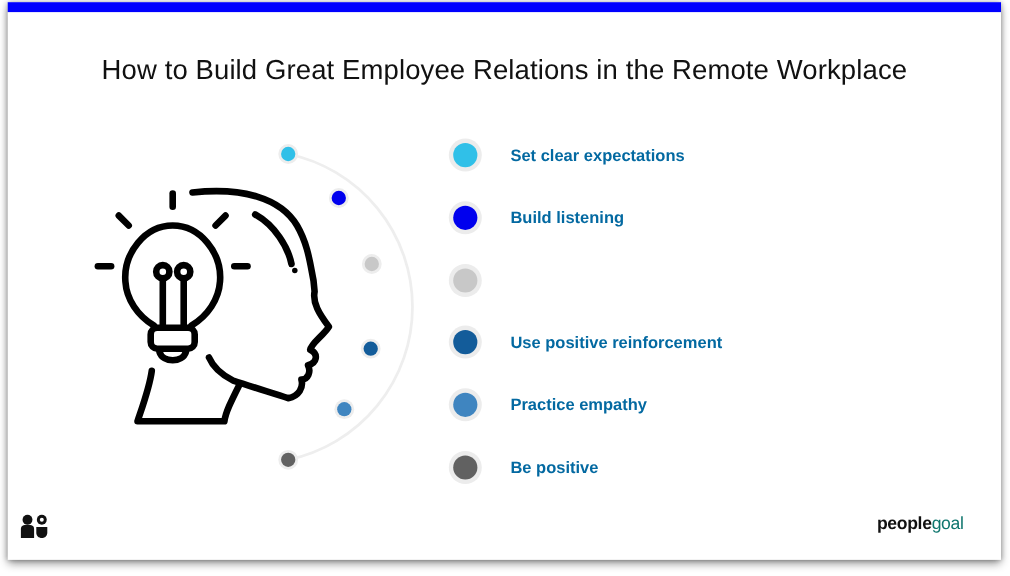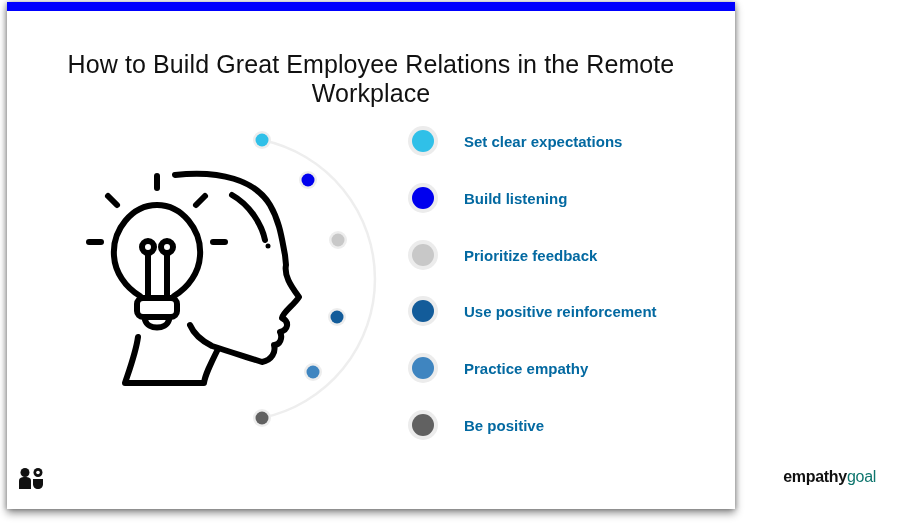--- a/index.html
+++ b/index.html
@@ -1,21 +1,21 @@
 <!DOCTYPE html>
 <html><head>
 <meta charset="utf-8">
 <style>
   html, body { margin: 0; padding: 0; }
   body {
     width: 918px; height: 524px; background: #ffffff; position: relative; overflow: hidden;
     font-family: "Liberation Sans", "DejaVu Sans", sans-serif;
   }
   .card {
-    position: absolute; left: 7px; top: 2px; width: 728px; height: 507px;
+    position: absolute; left: 7px; top: 2px; width: 903px; height: 507px;
     background: #ffffff;
     box-shadow: 0 4px 8px rgba(0,0,0,0.45), 2px 0 4px rgba(0,0,0,0.15), -2px 0 4px rgba(0,0,0,0.15);
   }
   .topbar {
     position: absolute; left: 0; top: 0; width: 100%; height: 9px; background: #0000ff;
   }
   .title {
     position: absolute; left: 0; top: 48px; width: 100%; text-align: center;
     font-size: 25px; color: #111111; letter-spacing: 0.1px; font-weight: normal;
   }
@@ -106,21 +106,20 @@
   <div class="item" style="top:57px;">
     <div class="bullet">
         <div class="inner" style="background:#0000ee"></div>
       </div>
     <span class="item-label">Build listening</span>
   </div>
   <div class="item" style="top:114px;">
     <div class="bullet">
         <div class="inner" style="background:#c8c8c8"></div>
       </div>
-    <span class="item-label">Prioritize feedback</span>
   </div>
   <div class="item" style="top:170px;text-align:right;">
     <div class="bullet">
         <div class="inner" style="background:#135c9a"></div>
       </div>
     <span class="item-label">Use positive reinforcement</span>
   </div>
   <div class="item" style="top:227px;">
     <div class="bullet">
         <div class="inner" style="background:#3f85c0"></div>
@@ -137,14 +136,14 @@
 
 <svg class="footer-logo-icon" width="30" height="24" viewBox="0 0 30 24">
   <circle cx="8" cy="5.5" r="4.5" fill="#111"></circle>
   <path d="M2,22 L2,14 C2,11 4,10 8,10 C12,10 14,11 14,14 L14,22 Z" fill="#111"></path>
   <circle cx="21" cy="5.5" r="4.5" fill="#111"></circle>
   <circle cx="21" cy="5.5" r="1.8" fill="#fff"></circle>
   <path d="M16,12 L26,12 L26,17 C26,20 24,22 21,22 C18,22 16,20 16,17 Z" fill="#111"></path>
 </svg>
 
 <div class="brand">
-  <span class="b1">empathy</span><span class="b2">goal</span>
+  <span class="b1">people</span><span class="b2">goal</span>
 </div>
 
 </body></html>

